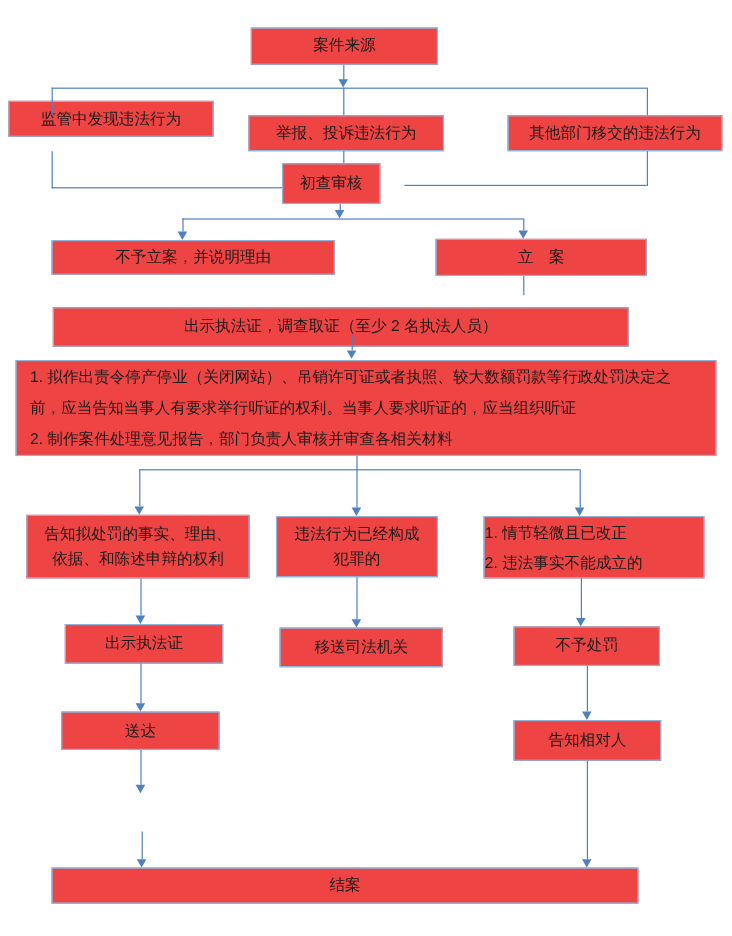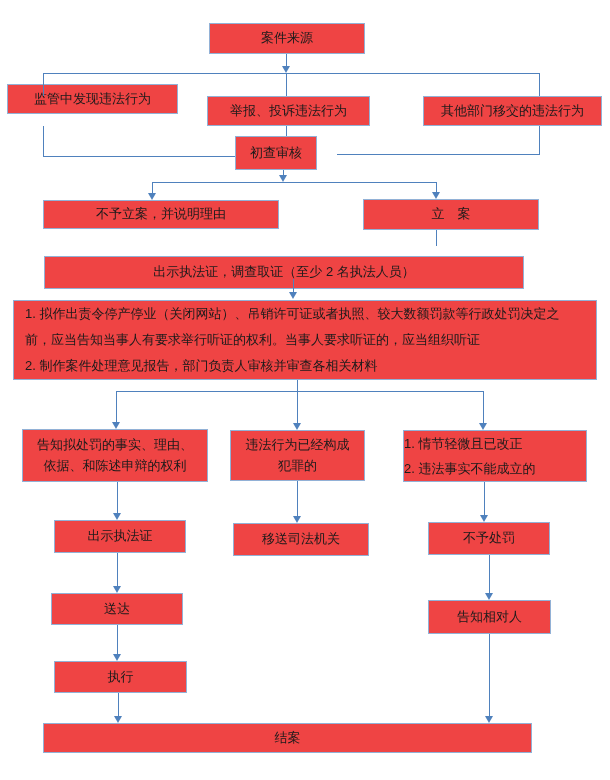--- a/index.html
+++ b/index.html
@@ -103,23 +103,20 @@
   </div>
 
   <div class="box" style="left:428px;top:522px;width:122px;height:33px">
     <span>不予处罚</span>
   </div>
 
   <div class="box" style="left:428px;top:600px;width:123px;height:34px">
     <span>告知相对人</span>
   </div>
 
-  <div class="box" style="left:54px;top:661px;width:133px;height:32px">
-    <span>执行</span>
-  </div>
 
   <div class="box" style="left:43px;top:723px;width:489px;height:30px">
     <span>结案</span>
   </div>
 
   <div class="vline" style="left:286px;top:54px;height:13px"></div>
   <div class="arrow-down" style="left:282px;top:66px"></div>
   <div class="hline" style="left:43px;top:73px;width:496px"></div>
   <div class="vline" style="left:43px;top:73px;height:23px"></div>
   <div class="vline" style="left:286px;top:73px;height:23px"></div>

